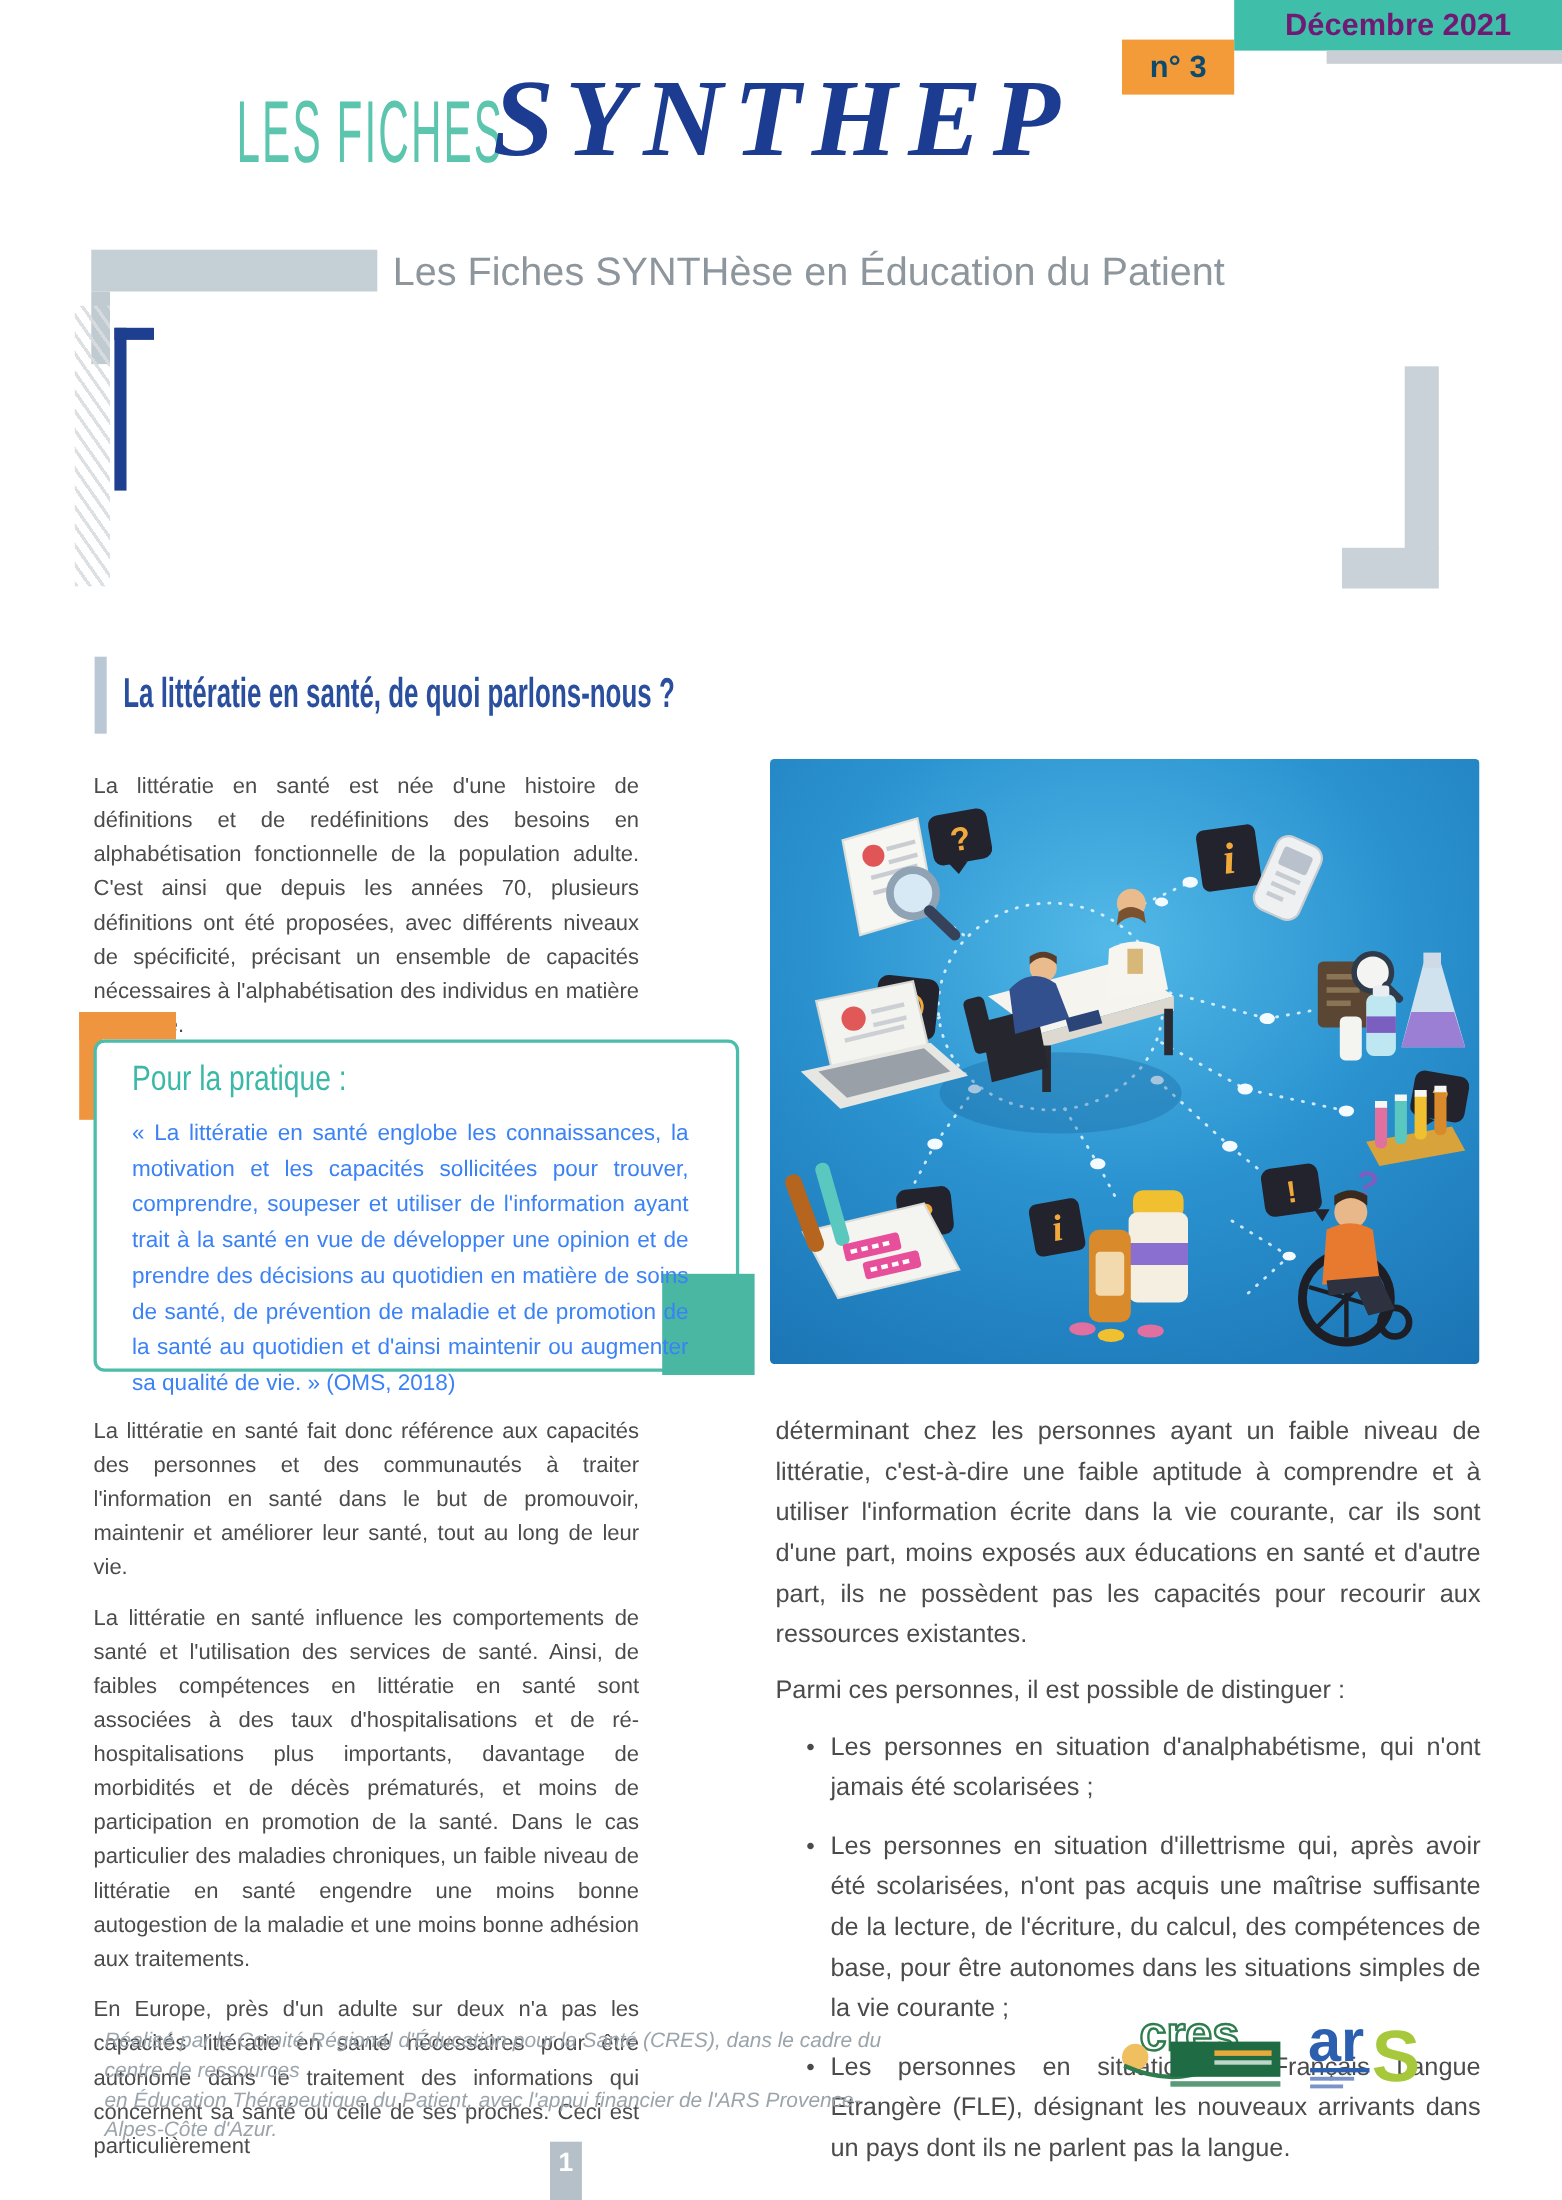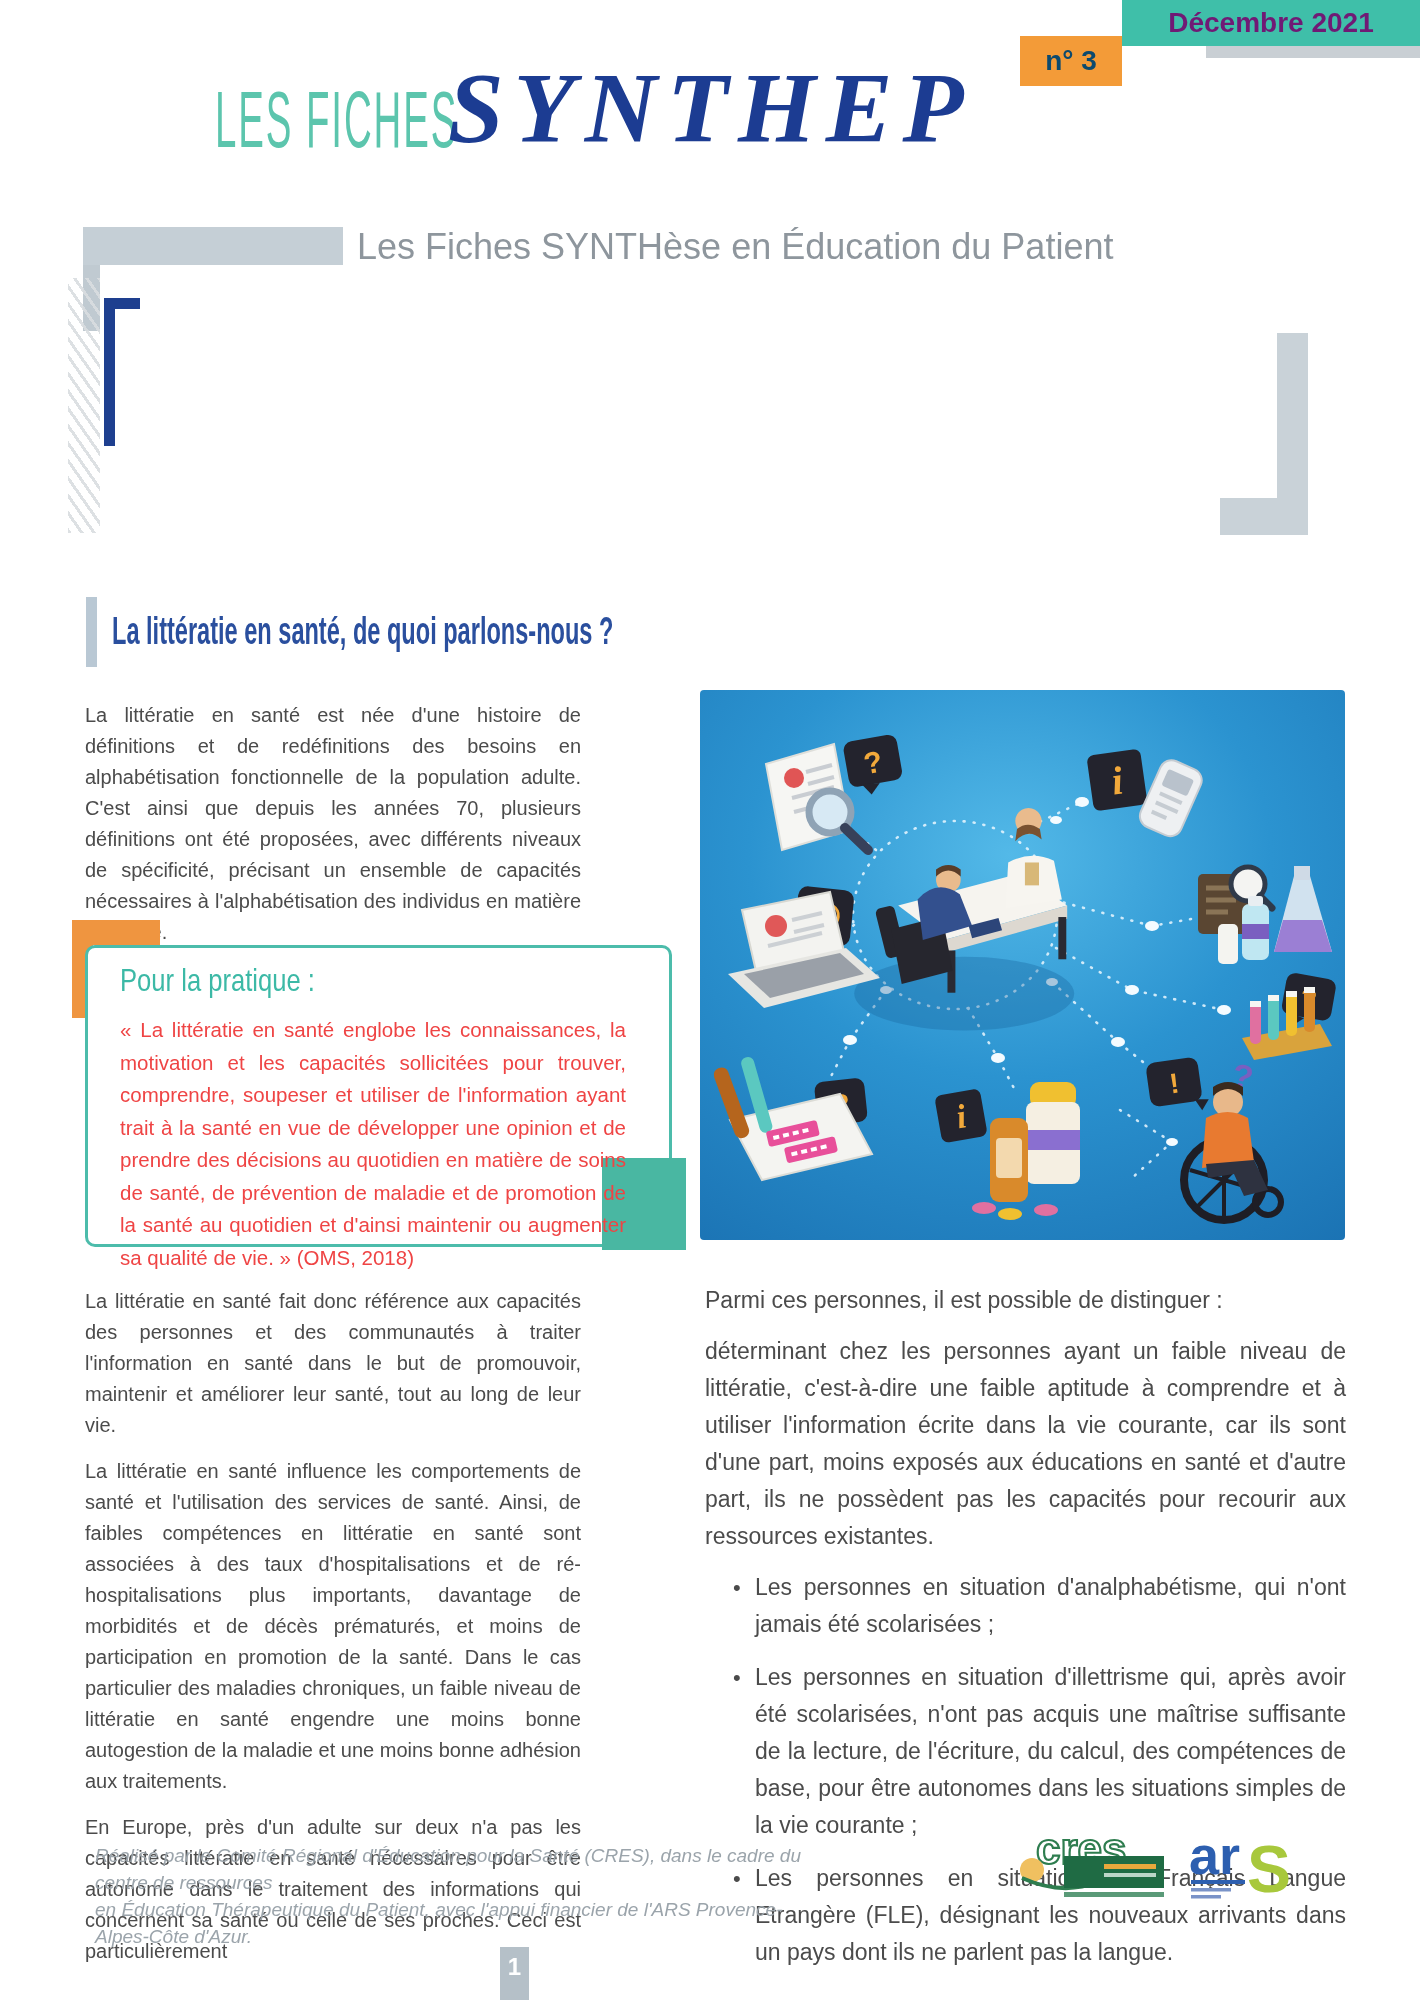--- a/index.html
+++ b/index.html
@@ -43,21 +43,21 @@
   .intro{top:700px;}
   .left-paras{top:1286px;}
   .left-paras .para{margin:0 0 15px 0;}
 
   
   .orange-h{left:72px;top:920px;width:88px;height:25px;background:#ef9540;z-index:1;}
   .orange-v{left:72px;top:920px;width:21px;height:98px;background:#ef9540;z-index:1;}
   .practice-box{left:85px;top:945px;width:581px;height:296px;background:#fff;border:3px solid #4cbcab;
                 border-radius:10px;z-index:2;}
   .practice-heading{left:120px;top:962px;font-weight:normal;font-size:32px;color:#3cb9a6;z-index:4;}
-  .practice-quote{left:120px;top:1014px;width:506px;font-size:20.5px;line-height:32.5px;color:#ef4444;z-index:4;}
+  .practice-quote{left:120px;top:1014px;width:506px;font-size:20.5px;line-height:32.5px;color:#3b82f6;z-index:4;}
   .teal-corner{left:602px;top:1158px;width:84px;height:92px;background:#49b7a2;z-index:3;}
 
   
   .illu{left:700px;top:690px;width:645px;height:550px;}
 
   
   .col-right{left:705px;top:1282px;width:641px;font-size:23px;line-height:37px;color:#4b4b4b;}
   .col-right .para{margin:0 0 14px 0;}
   .bullet{position:relative;padding-left:50px;margin:0 0 16px 0;text-align:justify;}
   .bullet .dot{position:absolute;left:28px;top:0;font-size:22px;color:#4b4b4b;}
@@ -282,22 +282,22 @@
     </svg>
   </div>
 
   <div class="abs col-left left-paras">
     <p class="para">La littératie en santé fait donc référence aux capacités des personnes et des communautés à traiter l'information en santé dans le but de promouvoir, maintenir et améliorer leur santé, tout au long de leur vie.</p>
     <p class="para">La littératie en santé influence les comportements de santé et l'utilisation des services de santé. Ainsi, de faibles compétences en littératie en santé sont associées à des taux d'hospitalisations et de ré-hospitalisations plus importants, davantage de morbidités et de décès prématurés, et moins de participation en promotion de la santé. Dans le cas particulier des maladies chroniques, un faible niveau de littératie en santé engendre une moins bonne autogestion de la maladie et une moins bonne adhésion aux traitements.</p>
     <p class="para">En Europe, près d'un adulte sur deux n'a pas les capacités littératie en santé nécessaires pour être autonome dans le traitement des informations qui concernent sa santé ou celle de ses proches. Ceci est particulièrement</p>
   </div>
 
   <div class="abs col-right">
+    <p class="para">déterminant chez les personnes ayant un faible niveau de littératie, c'est-à-dire une faible aptitude à comprendre et à utiliser l'information écrite dans la vie courante, car ils sont d'une part, moins exposés aux éducations en santé et d'autre part, ils ne possèdent pas les capacités pour recourir aux ressources existantes.</p>
     <p class="para">Parmi ces personnes, il est possible de distinguer :</p>
-    <p class="para">déterminant chez les personnes ayant un faible niveau de littératie, c'est-à-dire une faible aptitude à comprendre et à utiliser l'information écrite dans la vie courante, car ils sont d'une part, moins exposés aux éducations en santé et d'autre part, ils ne possèdent pas les capacités pour recourir aux ressources existantes.</p>
     <div class="bullet">
       <span class="dot">•</span>
       <span>Les personnes en situation d'analphabétisme, qui n'ont jamais été scolarisées ;</span>
     </div>
     <div class="bullet">
       <span class="dot">•</span>
       <span>Les personnes en situation d'illettrisme qui, après avoir été scolarisées, n'ont pas acquis une maîtrise suffisante de la lecture, de l'écriture, du calcul, des compétences de base, pour être autonomes dans les situations simples de la vie courante ;</span>
     </div>
     <div class="bullet">
       <span class="dot">•</span>

